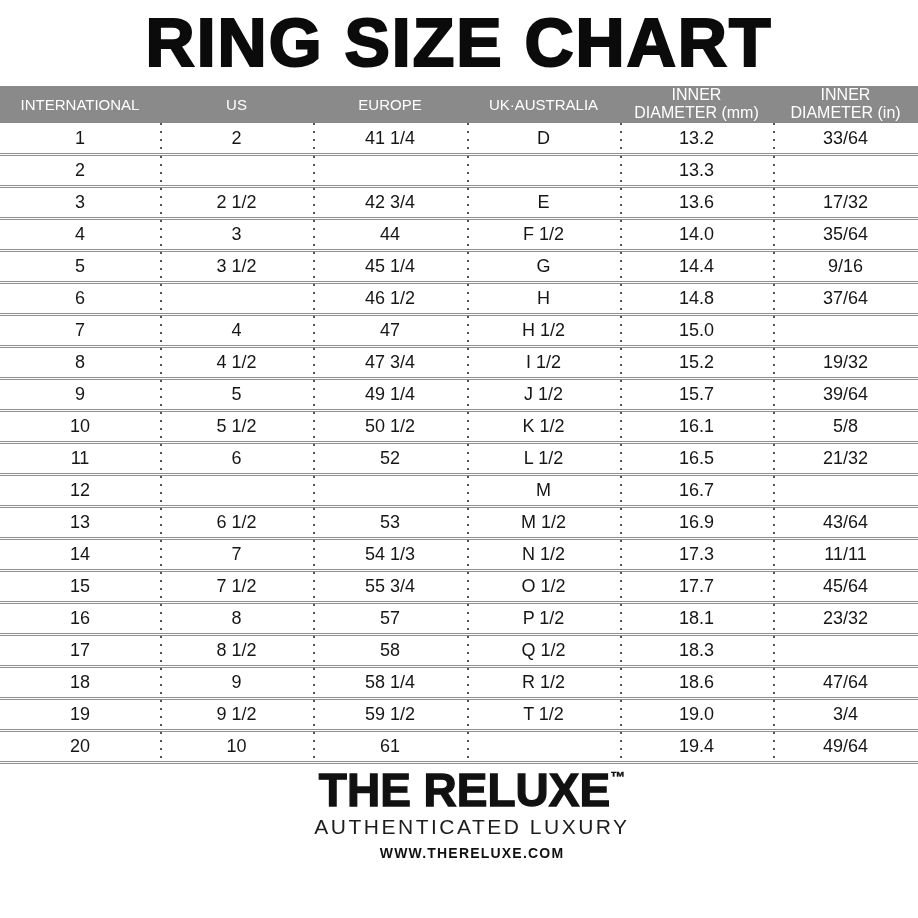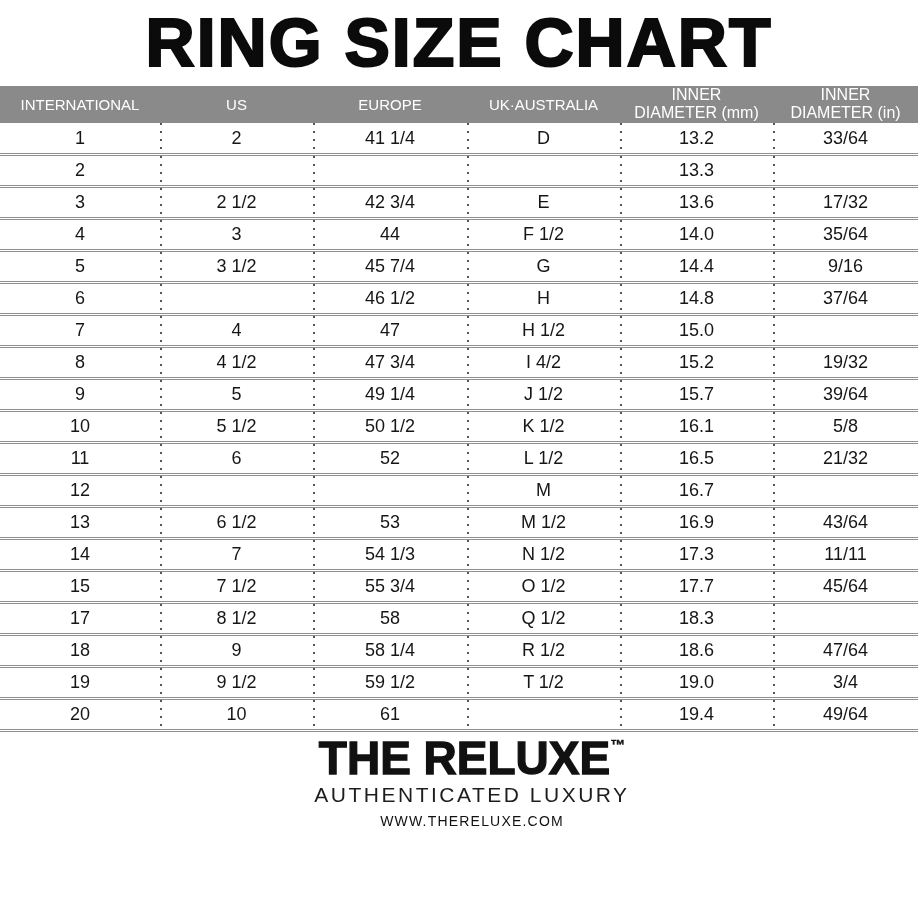--- a/index.html
+++ b/index.html
@@ -75,21 +75,21 @@
   .tagline {
     font-size: 21px;
     font-weight: normal;
     letter-spacing: 2.5px;
     color: #1d1d1d;
     margin-top: 2px;
     white-space: nowrap;
   }
   .website {
     font-size: 14px;
-    font-weight: normal;
+    font-weight: bold;
     letter-spacing: 1.2px;
     color: #111;
     margin-top: 6px;
     white-space: nowrap;
   }
 </style>
 </head>
 <body>
 
 <div class="title">RING SIZE CHART</div>
@@ -144,21 +144,21 @@
         <td>4</td>
         <td class="dotcol">3</td>
         <td class="dotcol">44</td>
         <td class="dotcol">F 1/2</td>
         <td class="dotcol">14.0</td>
         <td class="dotcol">35/64</td>
       </tr>
       <tr>
         <td>5</td>
         <td class="dotcol">3 1/2</td>
-        <td class="dotcol">45 7/4</td>
+        <td class="dotcol">45 1/4</td>
         <td class="dotcol">G</td>
         <td class="dotcol">14.4</td>
         <td class="dotcol">9/16</td>
       </tr>
       <tr>
         <td>6</td>
         <td class="dotcol"></td>
         <td class="dotcol">46 1/2</td>
         <td class="dotcol">H</td>
         <td class="dotcol">14.8</td>
@@ -169,21 +169,21 @@
         <td class="dotcol">4</td>
         <td class="dotcol">47</td>
         <td class="dotcol">H 1/2</td>
         <td class="dotcol">15.0</td>
         <td class="dotcol"></td>
       </tr>
       <tr>
         <td>8</td>
         <td class="dotcol">4 1/2</td>
         <td class="dotcol">47 3/4</td>
-        <td class="dotcol">I 4/2</td>
+        <td class="dotcol">I 1/2</td>
         <td class="dotcol">15.2</td>
         <td class="dotcol">19/32</td>
       </tr>
       <tr>
         <td>9</td>
         <td class="dotcol">5</td>
         <td class="dotcol">49 1/4</td>
         <td class="dotcol">J 1/2</td>
         <td class="dotcol">15.7</td>
         <td class="dotcol">39/64</td>
@@ -230,20 +230,28 @@
       </tr>
       <tr>
         <td>15</td>
         <td class="dotcol">7 1/2</td>
         <td class="dotcol">55 3/4</td>
         <td class="dotcol">O 1/2</td>
         <td class="dotcol">17.7</td>
         <td class="dotcol">45/64</td>
       </tr>
       <tr>
+        <td>16</td>
+        <td class="dotcol">8</td>
+        <td class="dotcol">57</td>
+        <td class="dotcol">P 1/2</td>
+        <td class="dotcol">18.1</td>
+        <td class="dotcol">23/32</td>
+      </tr>
+      <tr>
         <td>17</td>
         <td class="dotcol">8 1/2</td>
         <td class="dotcol">58</td>
         <td class="dotcol">Q 1/2</td>
         <td class="dotcol">18.3</td>
         <td class="dotcol"></td>
       </tr>
       <tr>
         <td>18</td>
         <td class="dotcol">9</td>

